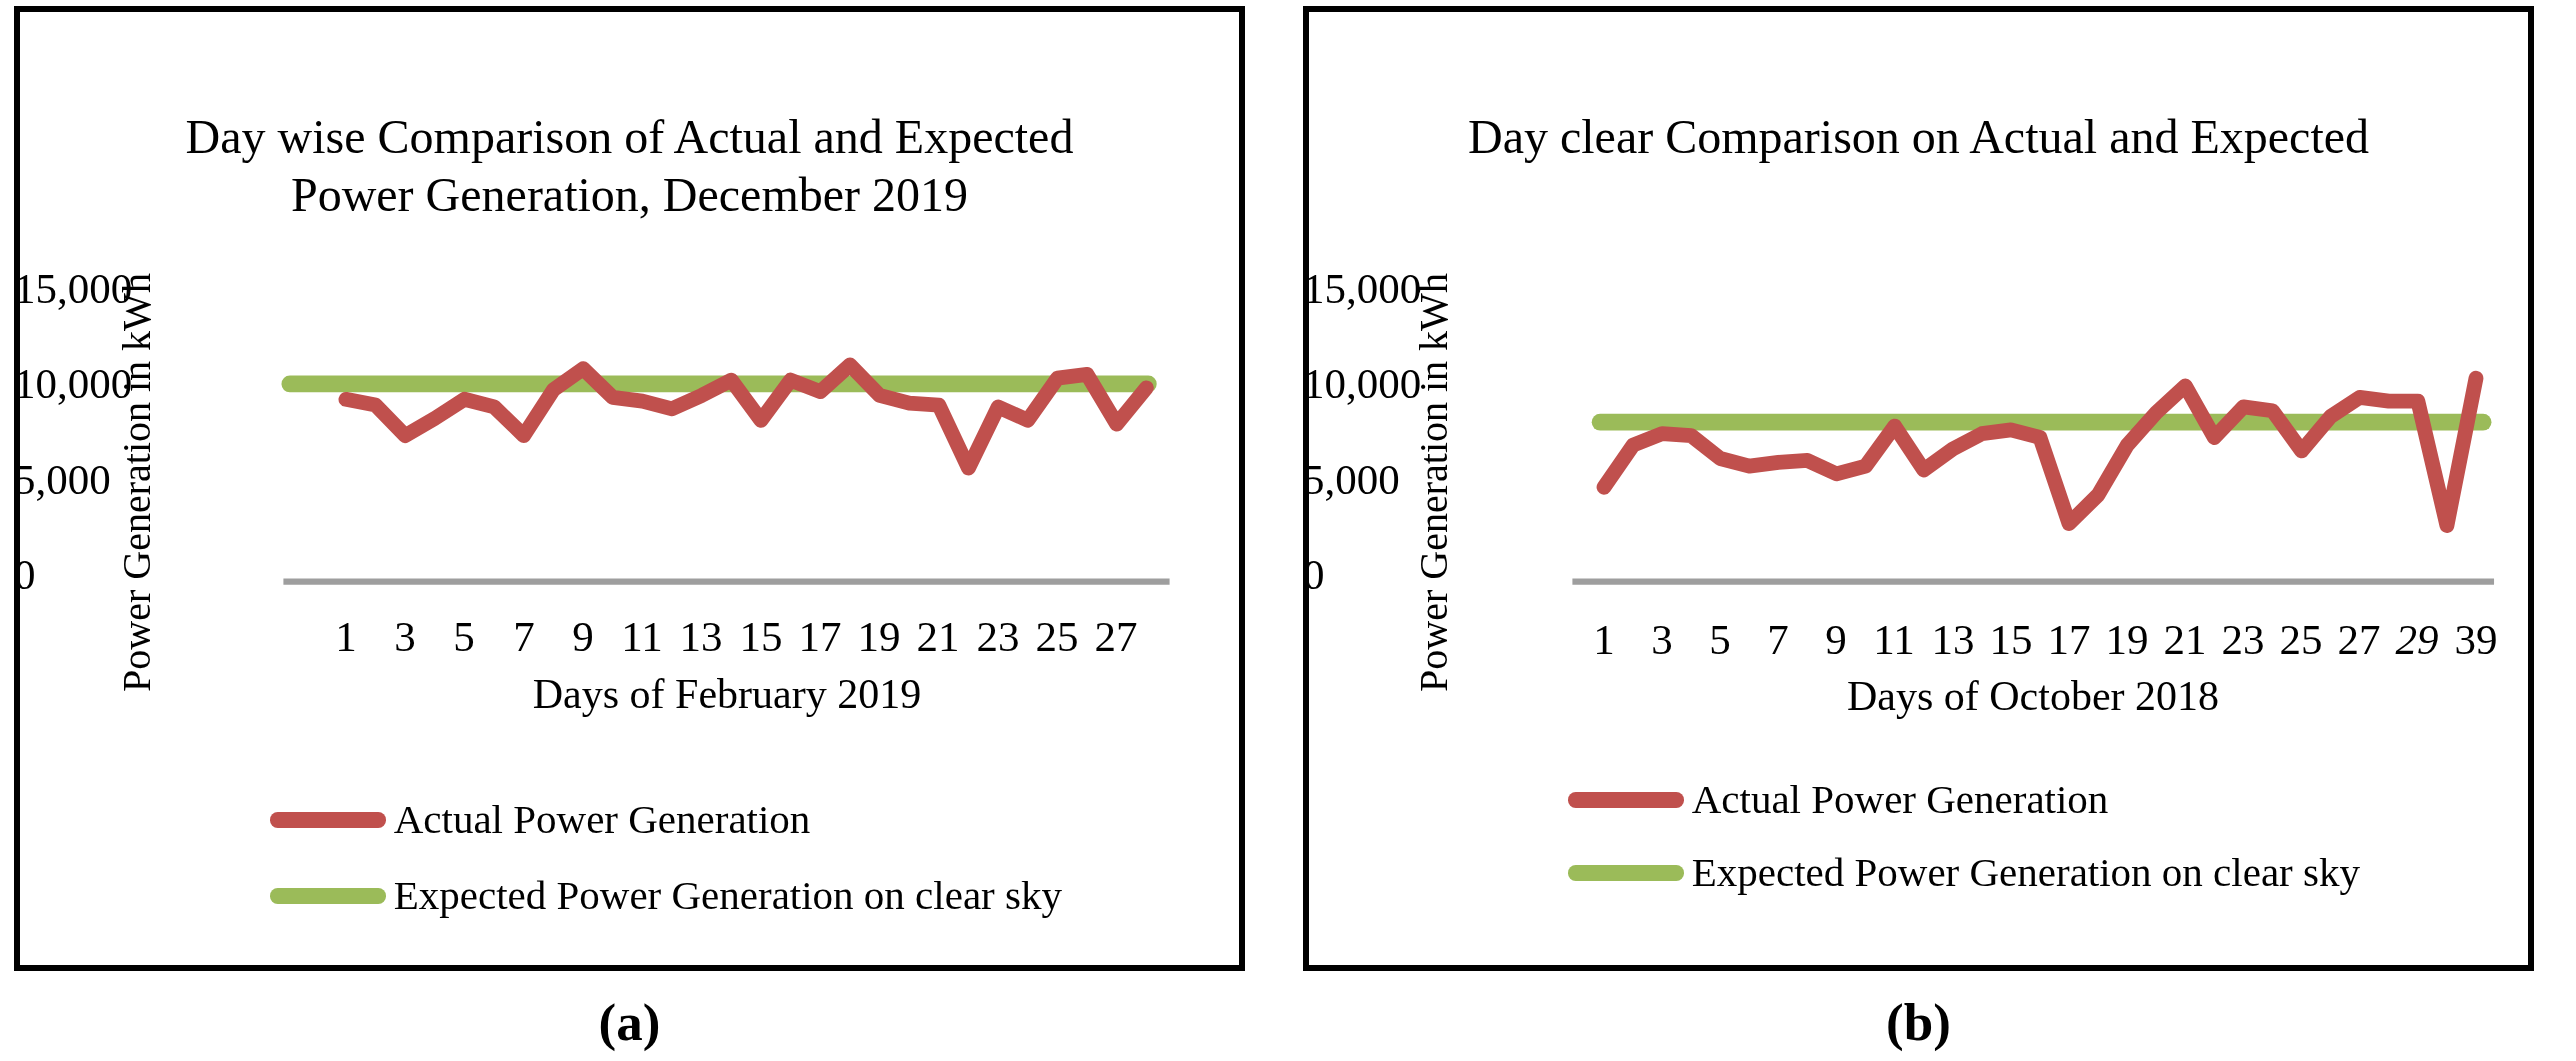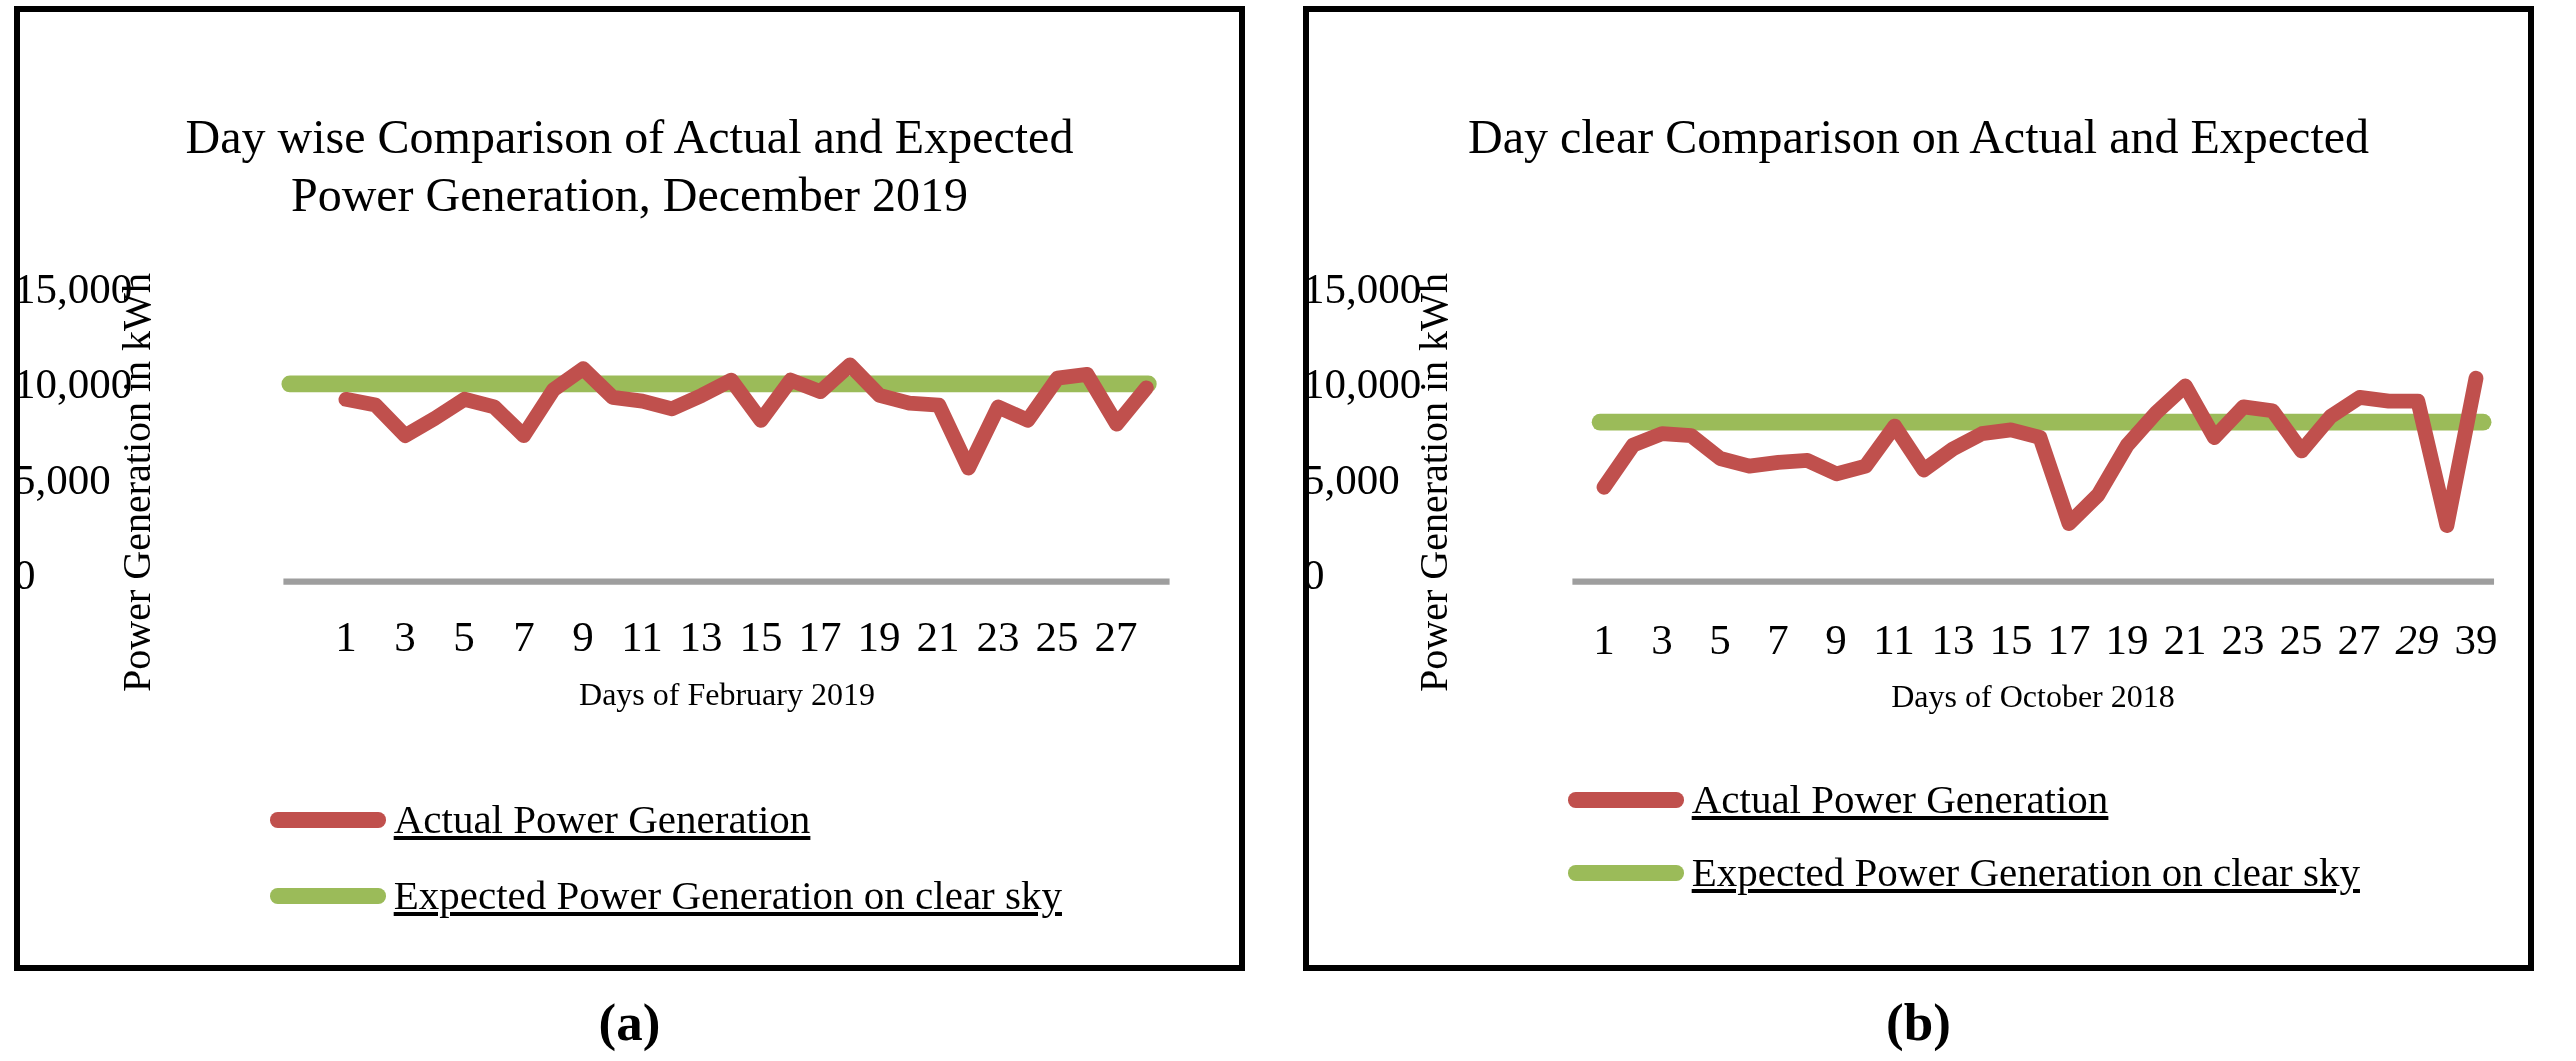--- a/index.html
+++ b/index.html
@@ -2,25 +2,25 @@
 <html style="font-size:10.3px"><head>
 <meta charset="utf-8">
 <style>
   html,body{margin:0;padding:0;background:#ffffff;}
   body{width:2576px;height:1061px;position:relative;font-family:"Liberation Serif","DejaVu Serif",serif;color:#000;}
   .panel{position:absolute;width:1231px;height:965px;background:#fff;}
   .panel-border{position:absolute;left:0;top:0;right:0;bottom:0;border:6.4px solid #000;pointer-events:none;}
   .chart-title{position:absolute;left:0;width:100%;top:102px;text-align:center;font-size:48px;line-height:58px;}
   .y-tick{position:absolute;height:45px;line-height:45px;font-size:43px;text-align:left;}
   .x-tick{position:absolute;width:90px;height:45px;line-height:45px;font-size:43px;text-align:center;}
-  .x-axis-title{position:absolute;width:580px;height:45px;line-height:45px;font-size:32px;text-align:center;}
+  .x-axis-title{position:absolute;width:580px;height:45px;line-height:45px;font-size:42px;text-align:center;}
   .y-axis-title{position:absolute;width:580px;height:45px;line-height:45px;font-size:40px;text-align:center;transform:rotate(-90deg);}
   .legend-row{position:absolute;display:flex;align-items:center;height:45px;}
   .legend-pill{display:inline-block;width:116px;height:15.5px;border-radius:7.7px;margin-right:7.7px;flex:0 0 auto;}
-  .legend-label{font-size:41px;line-height:45px;white-space:nowrap;text-decoration:underline;}
+  .legend-label{font-size:41px;line-height:45px;white-space:nowrap;}
   .caption{position:absolute;width:1231px;text-align:center;top:992px;font-size:53px;font-weight:bold;}
   svg.plot{position:absolute;left:0;top:0;overflow:visible;}
 </style>
 </head>
 <body>
 
 <div class="panel" style="left:14px;top:6.4px;">
   <div class="panel-border"></div>
   <div class="chart-title">
     <div>Day wise Comparison of Actual and Expected</div>

